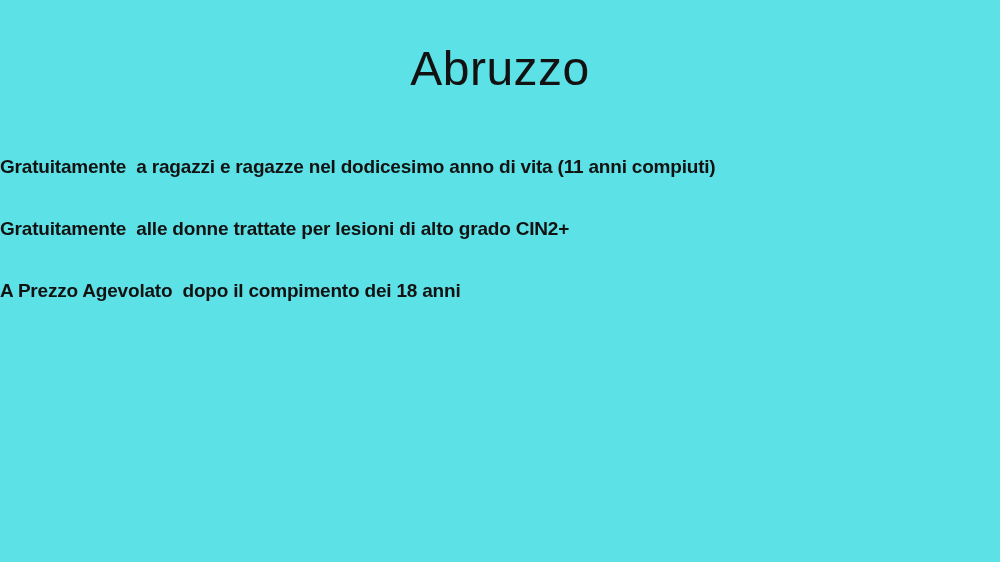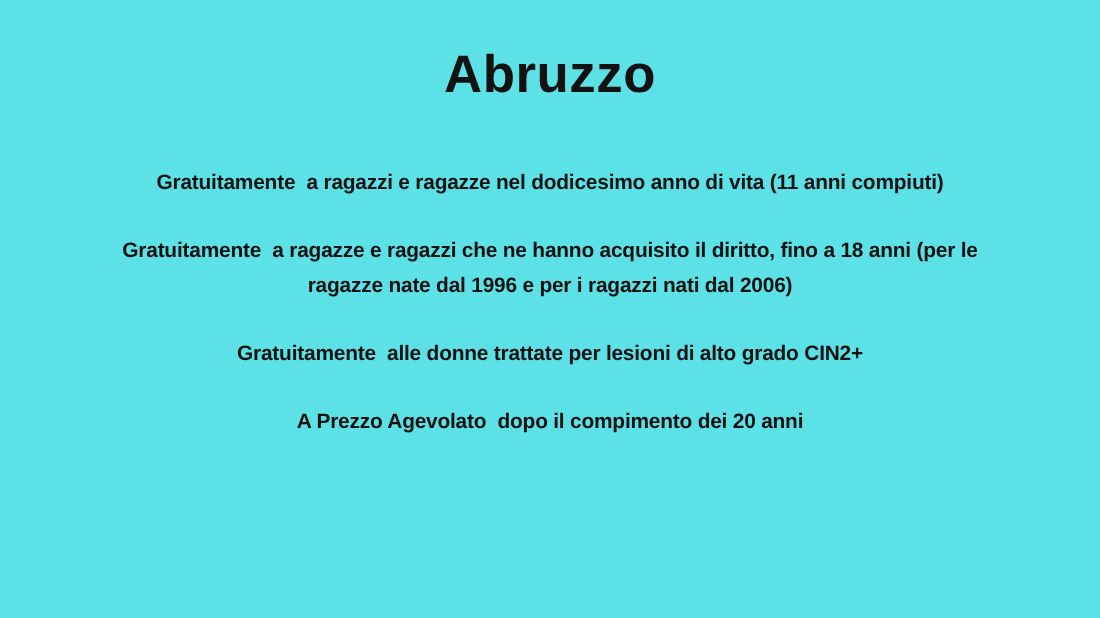--- a/index.html
+++ b/index.html
@@ -13,28 +13,27 @@
     background: var(--bg, #5CE1E6);
     color: var(--fg, #121212);
     font-family: "Liberation Sans", sans-serif;
     overflow: hidden;
     box-sizing: border-box;
     padding-top: 40px;
   }
   .slide-title {
     text-align: center;
     font-size: 48px;
-    font-weight: 700;
+    font-weight: 400;
     line-height: 58px;
     letter-spacing: 0.5px;
     margin: 0;
   }
   .body-text {
     margin-top: 53px;
-    text-align: center;
   }
   .para {
     margin: 0 0 31px 0;
   }
   .line {
     font-size: 19px;
     font-weight: 700;
     line-height: 31px;
     letter-spacing: -0.2px;
     white-space: pre; 
@@ -44,29 +43,25 @@
 <body>
 
 <div class="slide">
   <h1 class="slide-title">Abruzzo</h1>
 
   <div class="body-text">
     <div class="para">
       <div class="line">Gratuitamente  a ragazzi e ragazze nel dodicesimo anno di vita (11 anni compiuti)</div>
     </div>
 
-    <div class="para">
-      <div class="line">Gratuitamente  a ragazze e ragazzi che ne hanno acquisito il diritto, fino a 18 anni (per le</div>
-      <div class="line">ragazze nate dal 1996 e per i ragazzi nati dal 2006)</div>
-    </div>
 
     <div class="para">
     </div>
 
     <div class="para">
       <div class="line">Gratuitamente  alle donne trattate per lesioni di alto grado CIN2+</div>
     </div>
 
     <div class="para">
-      <div class="line">A Prezzo Agevolato  dopo il compimento dei 20 anni</div>
+      <div class="line">A Prezzo Agevolato  dopo il compimento dei 18 anni</div>
     </div>
   </div>
 </div>
 
 </body></html>

